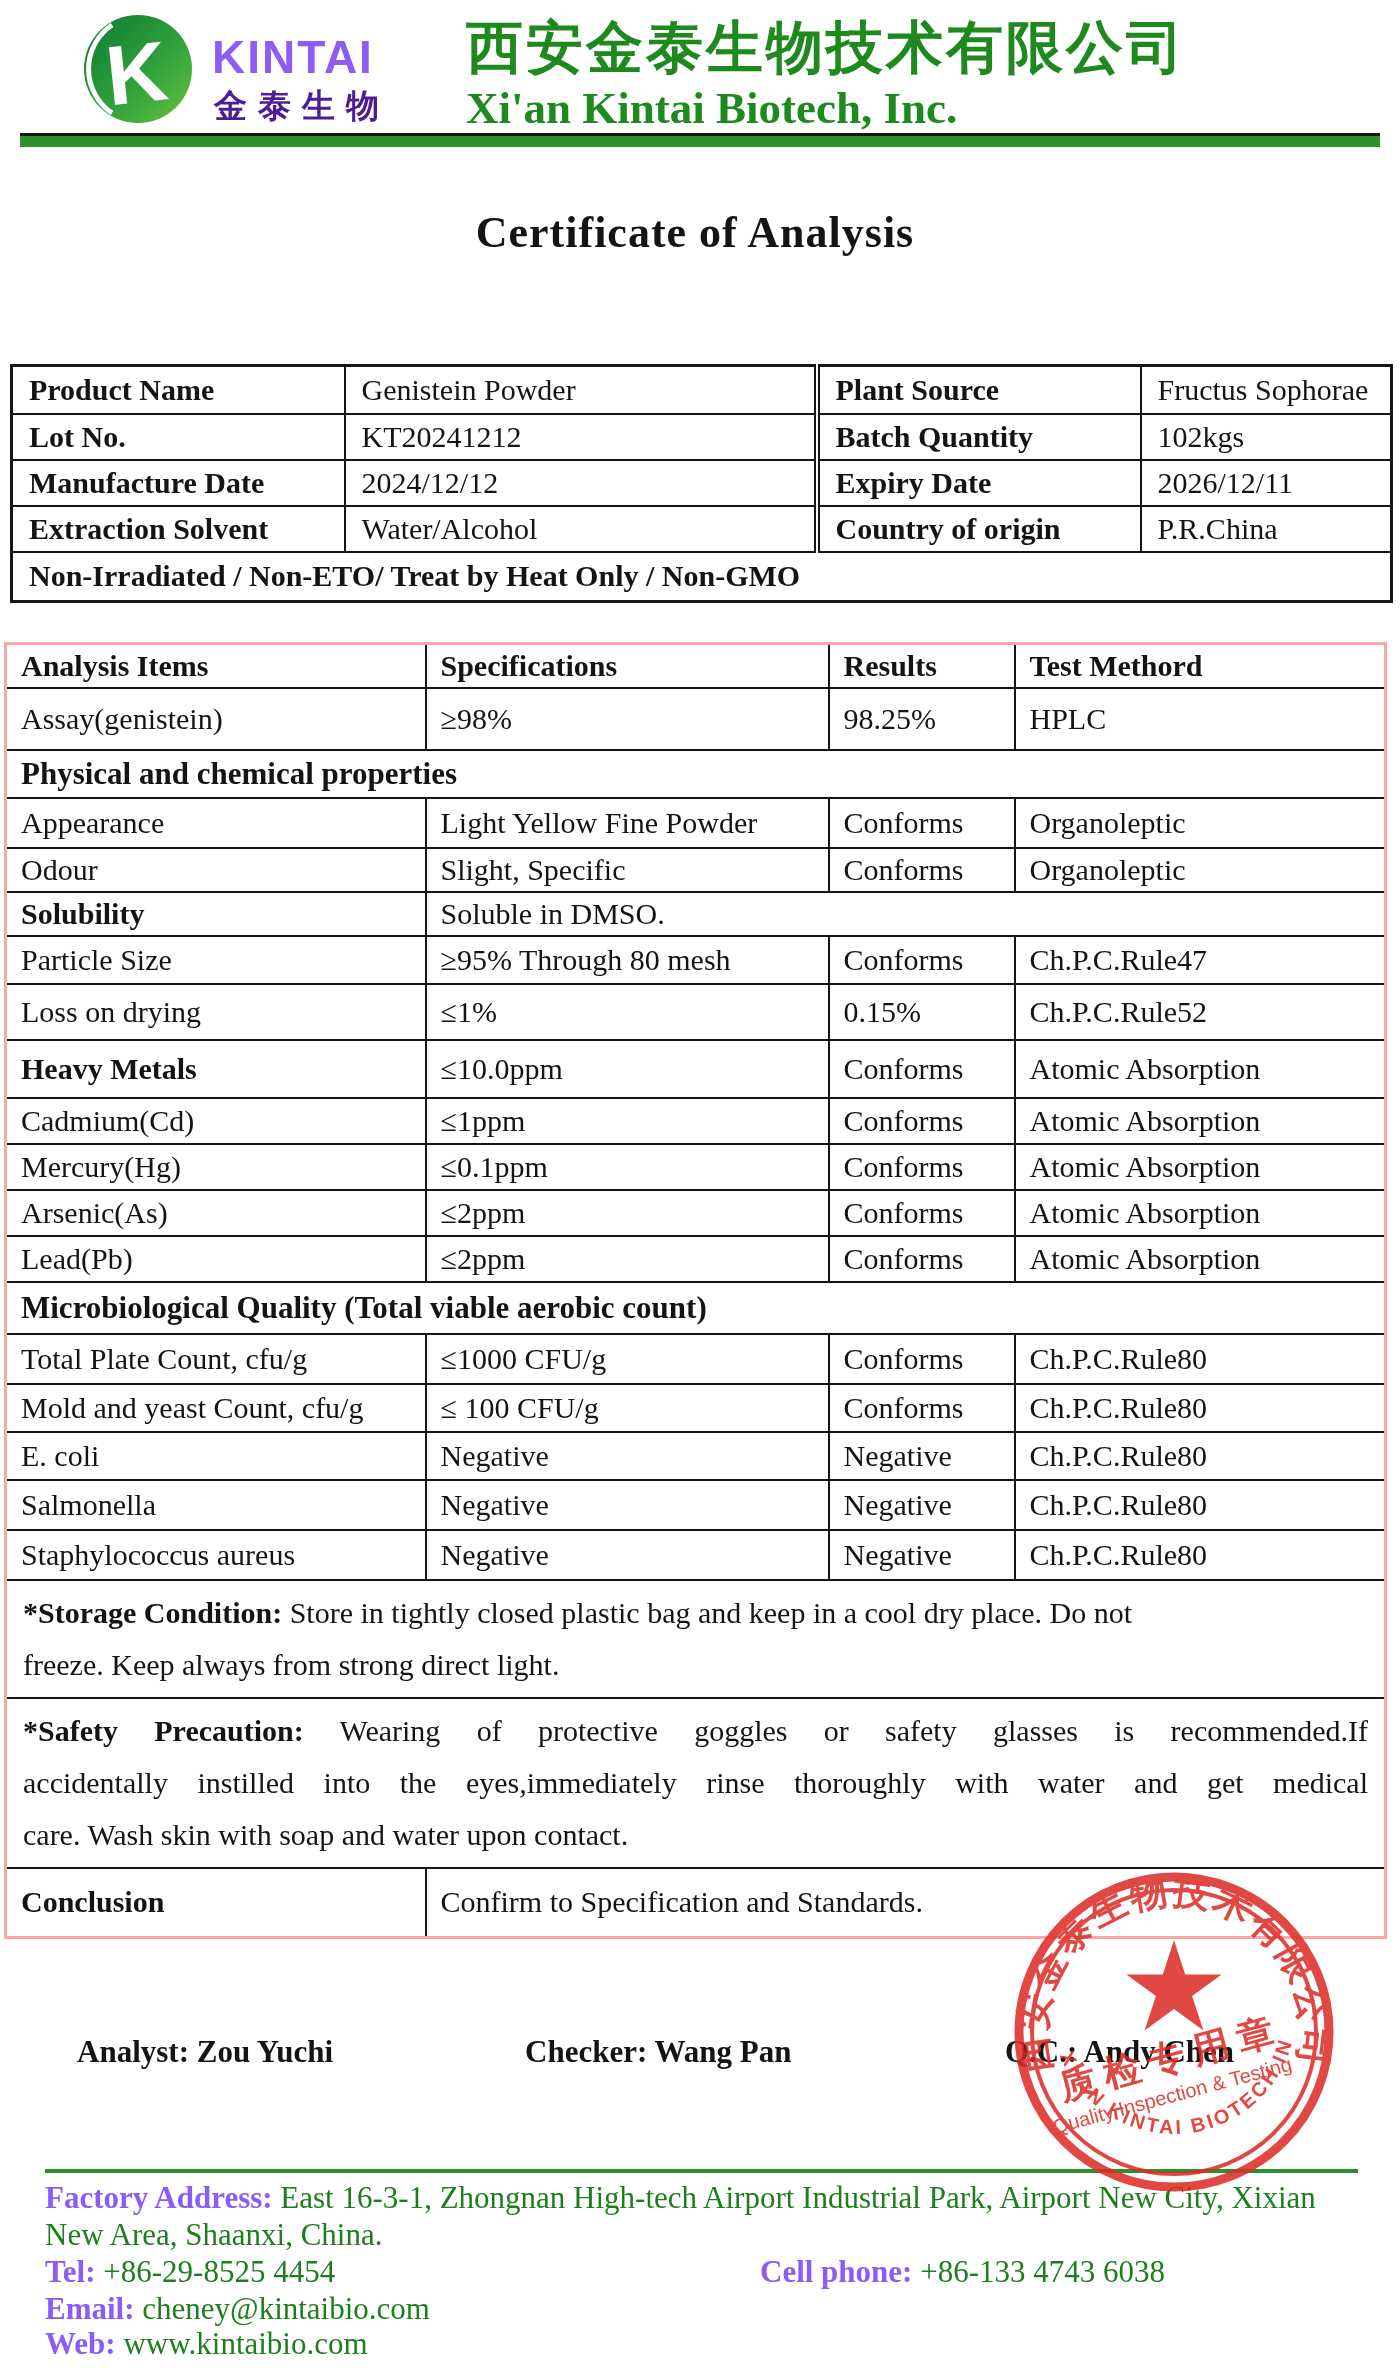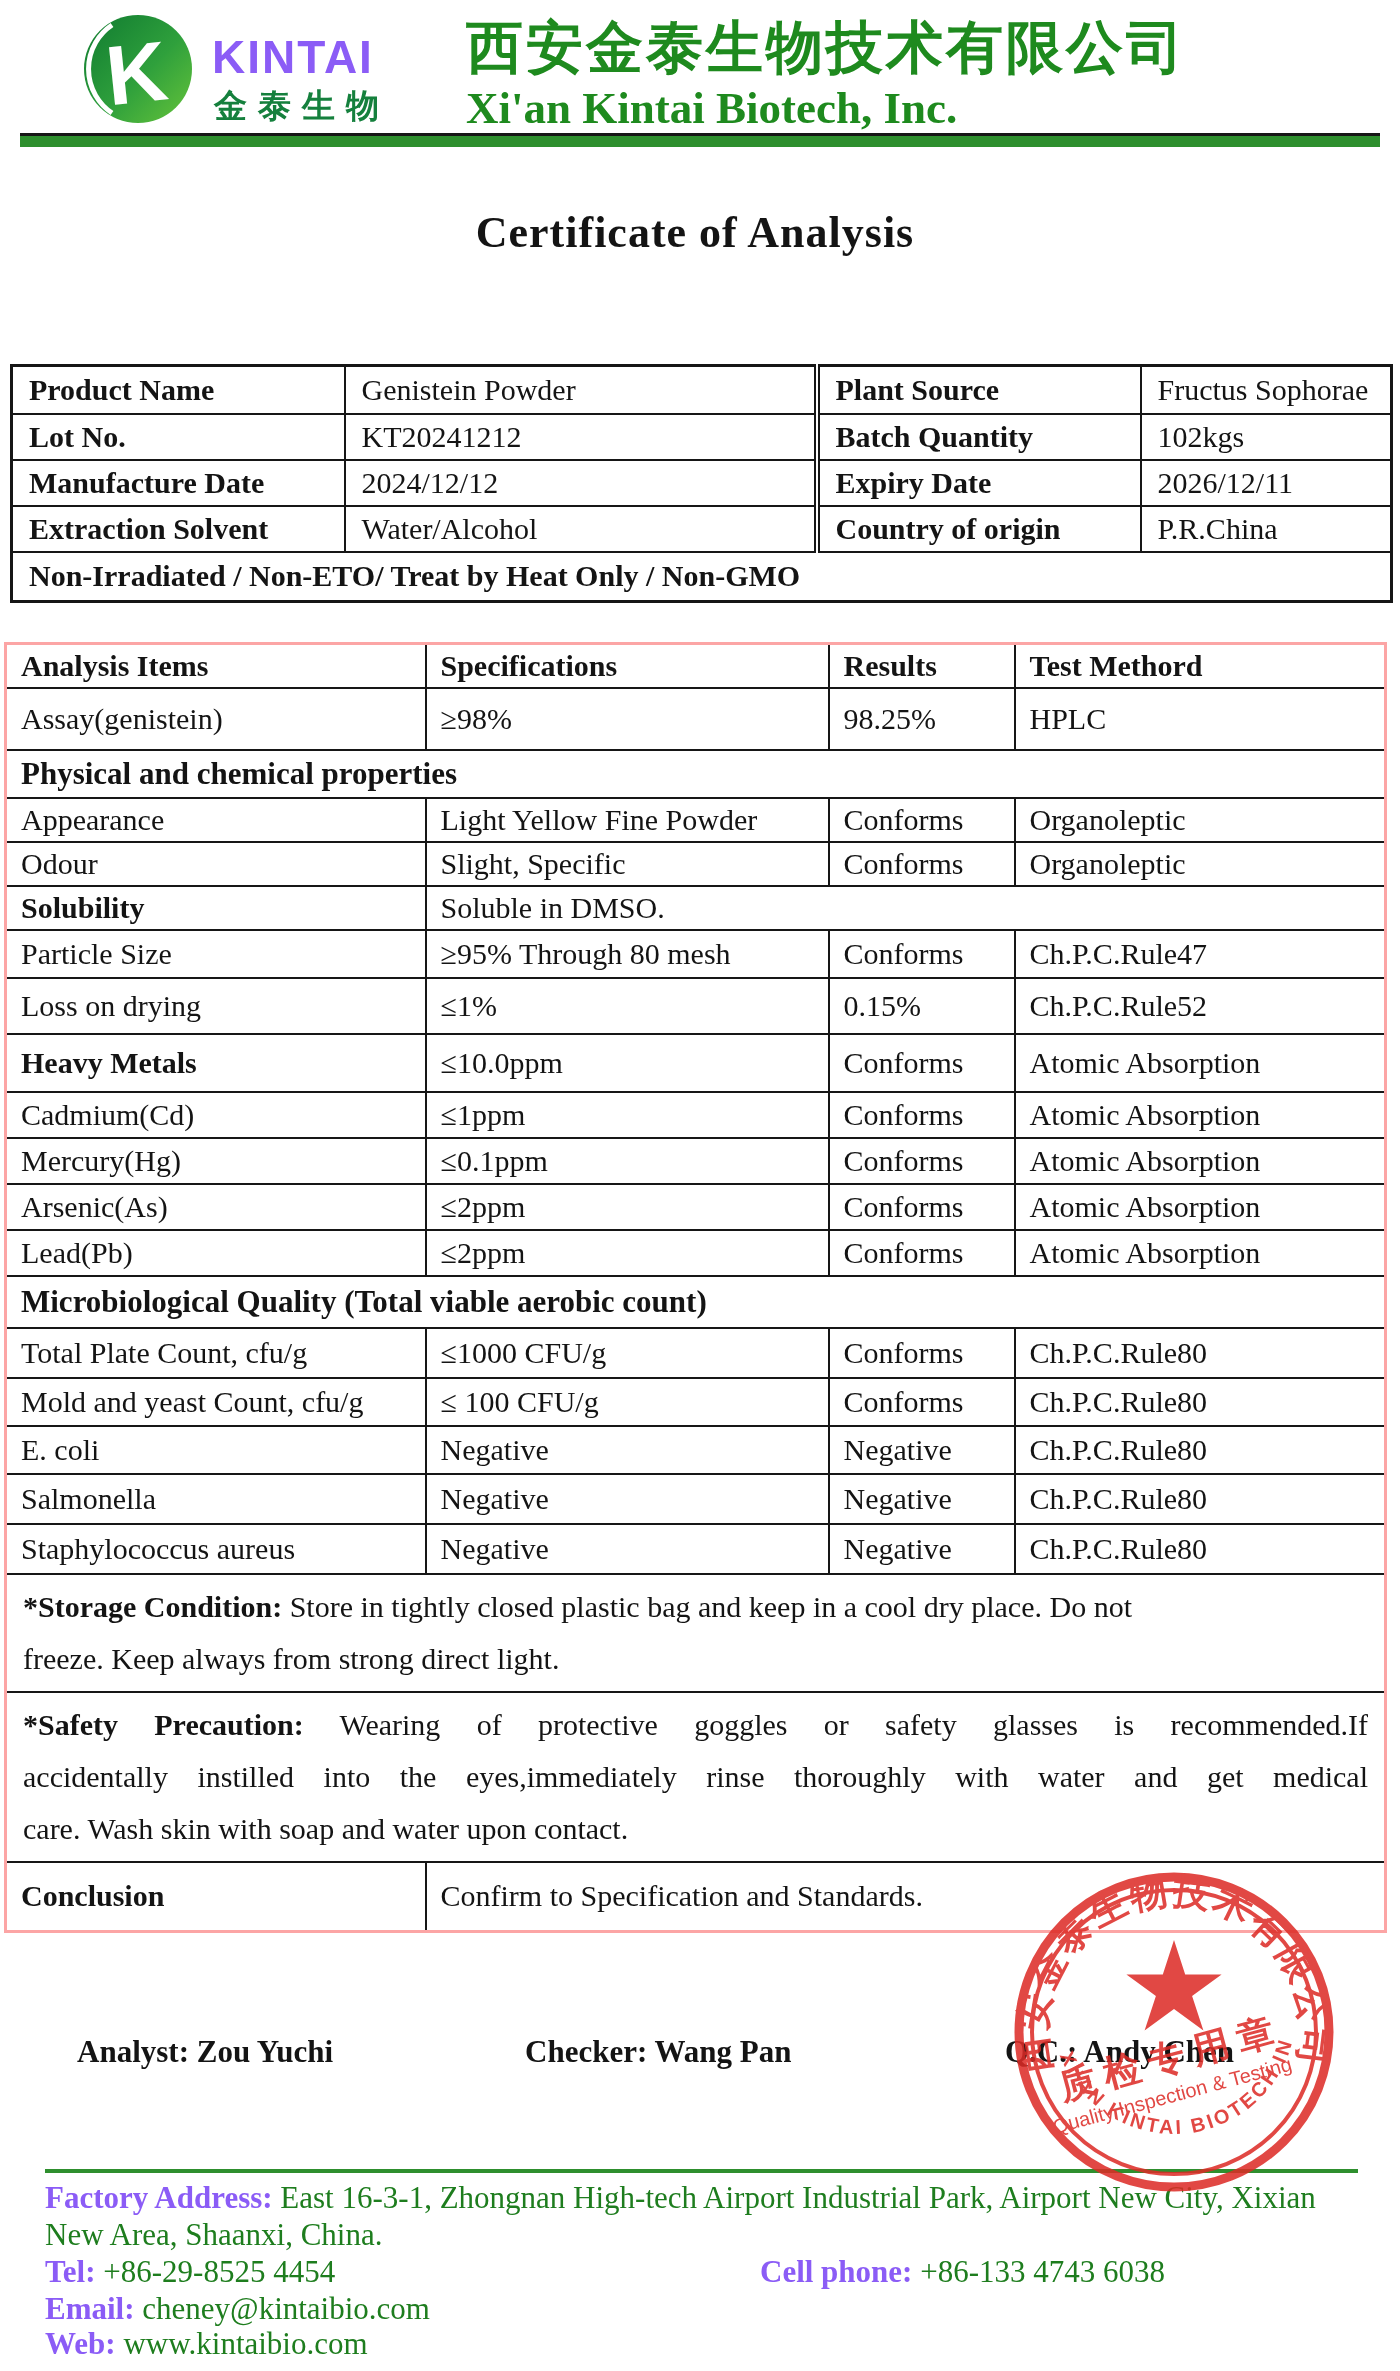--- a/index.html
+++ b/index.html
@@ -4,21 +4,21 @@
 <style>
   html,body{margin:0;padding:0;background:#ffffff;}
   .page{position:relative;width:1400px;height:2371px;background:#fff;
         font-family:"Liberation Serif",serif;color:#141414;overflow:hidden;}
 
   
   .logo-circle{position:absolute;left:82px;top:13px;}
   .brand{position:absolute;left:212px;top:30px;font-family:"Liberation Sans",sans-serif;
          font-weight:900;font-size:46px;letter-spacing:2px;color:#8b5cf6;}
   .brand-cn{position:absolute;left:214px;top:84px;font-family:"Liberation Sans",sans-serif;
-         font-weight:700;font-size:33px;letter-spacing:11px;color:#15803d;}
+         font-weight:700;font-size:33px;letter-spacing:11px;color:#4c1d95;}
   .company-cn{position:absolute;left:466px;top:10px;font-size:57px;font-weight:700;
          color:#1e8a1e;letter-spacing:3px;white-space:nowrap;}
   .company-en{position:absolute;left:466px;top:82px;font-size:45px;font-weight:700;
          color:#1e8a1e;white-space:nowrap;}
   .rule-black{position:absolute;left:20px;top:133px;width:1360px;height:3px;background:#161616;}
   .rule-green{position:absolute;left:20px;top:136px;width:1360px;height:11px;background:#2e8f2e;}
   .doc-title{position:absolute;left:0;top:207px;width:1390px;text-align:center;
          font-size:44px;font-weight:700;letter-spacing:1px;}
 
   table{border-collapse:collapse;table-layout:fixed;margin-top:48px;}
@@ -126,21 +126,21 @@
         </tr>
         <tr style="height: 62px;">
           <td>Assay(genistein)</td>
           <td>≥98%</td>
           <td>98.25%</td>
           <td>HPLC</td>
         </tr>
         <tr style="height: 48px;">
           <td class="sec" colspan="4">Physical and chemical properties</td>
         </tr>
-        <tr style="height: 44px;">
+        <tr style="height: 50px;">
           <td>Appearance</td>
           <td>Light Yellow Fine Powder</td>
           <td>Conforms</td>
           <td>Organoleptic</td>
         </tr>
         <tr style="height: 44px;">
           <td>Odour</td>
           <td>Slight, Specific</td>
           <td>Conforms</td>
           <td>Organoleptic</td>

